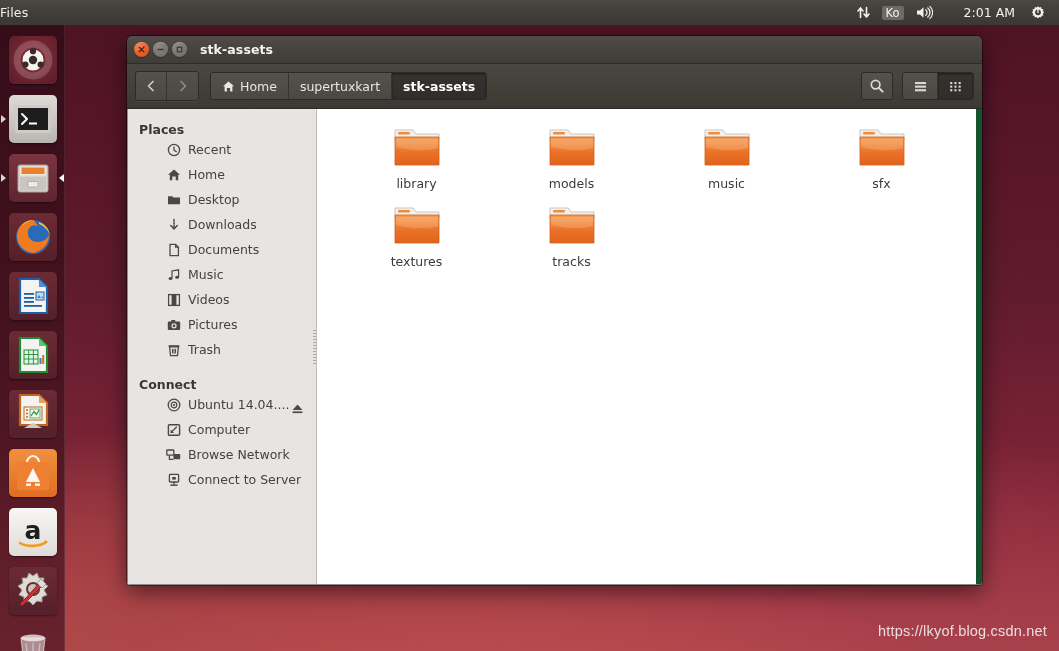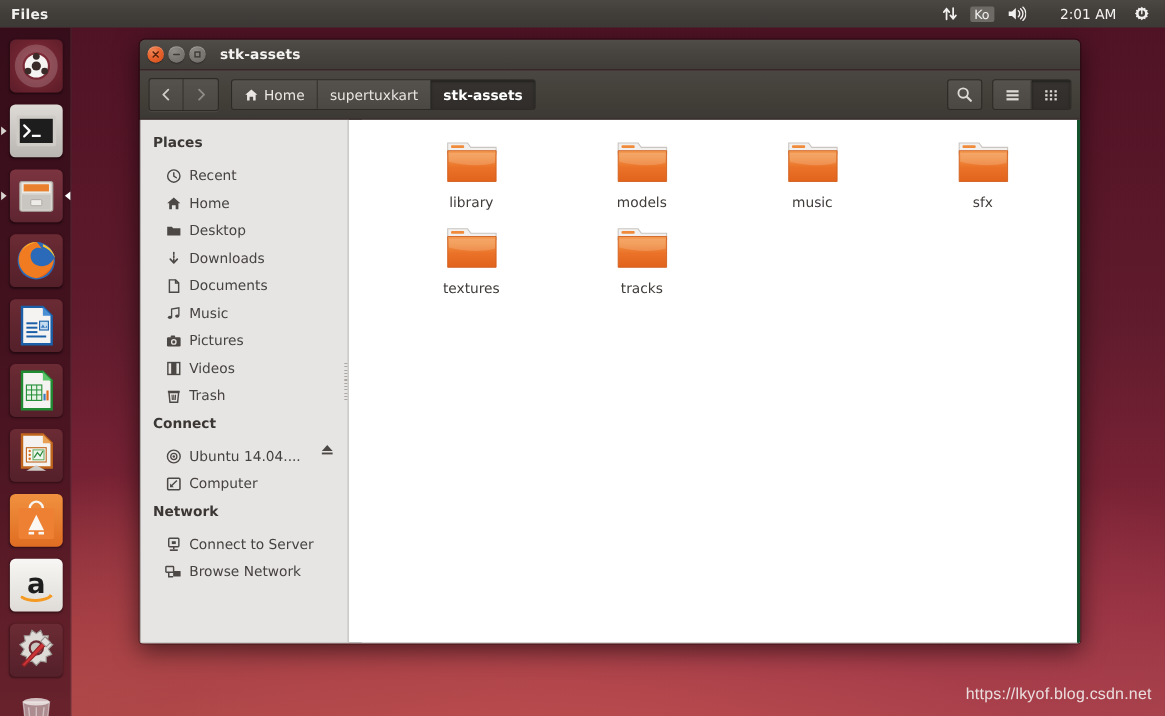--- a/index.html
+++ b/index.html
@@ -29,22 +29,21 @@
     top: 0; left: 0;
     width: 1059px; height: 25px;
     background: linear-gradient(180deg, #4b4844 0%, #413e3a 50%, #3b3835 100%);
     display: flex;
     align-items: center;
     z-index: 40;
     color: #ffffff;
   }
   #panel-app-title {
     font-size: 12.5px;
-    font-weight: bold;
-    padding-left: 10px;
+    font-weight: normal;
     letter-spacing: 0.2px;
     color: #f2f0ef;
   }
   #panel-indicators {
     margin-left: auto;
     display: flex;
     align-items: center;
     gap: 2px;
     padding-right: 7px;
     height: 25px;
@@ -242,45 +241,45 @@
     background: linear-gradient(180deg, #35322f 0%, #302d2a 100%);
     box-shadow: inset 0 1px 2px rgba(0,0,0,0.5);
   }
   .viewbtn svg { display: block; }
 
   #window-body {
     flex: 1;
     display: flex;
     background: #ffffff;
     border-left: 1px solid #8e8b88;
-    border-right: 3px solid #14532d;
+    border-right: 6px solid #14532d;
     border-bottom: 1px solid #8e8b88;
   }
 
   
   #sidebar {
     width: 189px;
     background: #e7e5e3;
     border-right: 1px solid #bfbcb9;
     padding-top: 7px;
     position: relative;
     overflow: hidden;
   }
   .side-header {
     font-size: 12.5px;
     font-weight: bold;
     color: #3a3735;
     padding: 6px 0 5px 11px;
   }
   .side-item {
     display: flex;
-    align-items: flex-end;
+    align-items: flex-start;
     gap: 7px;
     height: 25px;
-    padding-left: 22px;
+    padding-left: 38px;
     font-size: 12.5px;
     color: #454240;
     position: relative;
   }
   .side-item .sicon {
     width: 15px; height: 15px;
     display: flex;
     align-items: center;
     justify-content: center;
     flex-shrink: 0;
@@ -300,21 +299,20 @@
     width: 3px; height: 34px;
     background: repeating-linear-gradient(180deg, #a9a6a3 0px, #a9a6a3 1px, transparent 1px, transparent 3px);
   }
 
   
   #content {
     flex: 1;
     background: #ffffff;
     padding: 14px 0 0 22px;
     position: relative;
-    margin-left: 12px;
   }
   #file-grid {
     display: flex;
     flex-wrap: wrap;
     align-content: flex-start;
   }
   .file-item {
     width: 155px;
     height: 78px;
     display: flex;
@@ -673,48 +671,48 @@
             <ellipse cx="3.5" cy="10.5" rx="1.9" ry="1.5" fill="#4b4846"></ellipse>
             <ellipse cx="10.1" cy="9.3" rx="1.9" ry="1.5" fill="#4b4846"></ellipse>
           </svg>
         </span>
         <span class="side-label">Music</span>
       </div>
 
       <div class="side-item">
         <span class="sicon">
           <svg width="14" height="14" viewBox="0 0 14 14">
-            <rect x="0.8" y="3.6" width="12.4" height="8.4" rx="1.2" fill="#4b4846"></rect>
-            <rect x="4.2" y="2" width="4" height="2" rx="0.6" fill="#4b4846"></rect>
-            <circle cx="7" cy="7.8" r="2.6" fill="#e7e5e3"></circle>
-            <circle cx="7" cy="7.8" r="1.4" fill="#4b4846"></circle>
-          </svg>
-        </span>
-        <span class="side-label">Pictures</span>
-      </div>
-
-      <div class="side-item">
-        <span class="sicon">
-          <svg width="14" height="14" viewBox="0 0 14 14">
             <rect x="1.6" y="1.6" width="10.8" height="10.8" fill="none" stroke="#4b4846" stroke-width="1.3"></rect>
             <rect x="4.6" y="1.6" width="4.8" height="10.8" fill="#4b4846"></rect>
             <rect x="2.7" y="3.4" width="1.1" height="1.5" fill="#e7e5e3"></rect>
             <rect x="2.7" y="6.3" width="1.1" height="1.5" fill="#e7e5e3"></rect>
             <rect x="2.7" y="9.1" width="1.1" height="1.5" fill="#e7e5e3"></rect>
             <rect x="10.2" y="3.4" width="1.1" height="1.5" fill="#e7e5e3"></rect>
             <rect x="10.2" y="6.3" width="1.1" height="1.5" fill="#e7e5e3"></rect>
             <rect x="10.2" y="9.1" width="1.1" height="1.5" fill="#e7e5e3"></rect>
           </svg>
         </span>
         <span class="side-label">Videos</span>
       </div>
 
       <div class="side-item">
         <span class="sicon">
           <svg width="14" height="14" viewBox="0 0 14 14">
+            <rect x="0.8" y="3.6" width="12.4" height="8.4" rx="1.2" fill="#4b4846"></rect>
+            <rect x="4.2" y="2" width="4" height="2" rx="0.6" fill="#4b4846"></rect>
+            <circle cx="7" cy="7.8" r="2.6" fill="#e7e5e3"></circle>
+            <circle cx="7" cy="7.8" r="1.4" fill="#4b4846"></circle>
+          </svg>
+        </span>
+        <span class="side-label">Pictures</span>
+      </div>
+
+      <div class="side-item">
+        <span class="sicon">
+          <svg width="14" height="14" viewBox="0 0 14 14">
             <path d="M2.6 3.8 L11.4 3.8 L10.5 12.6 L3.5 12.6 Z" fill="none" stroke="#4b4846" stroke-width="1.3"></path>
             <rect x="1.6" y="2.2" width="10.8" height="1.7" fill="#4b4846"></rect>
             <path d="M5.4 5.8 L5.7 10.6 M7 5.8 L7 10.6 M8.6 5.8 L8.3 10.6" stroke="#4b4846" stroke-width="1"></path>
           </svg>
         </span>
         <span class="side-label">Trash</span>
       </div>
 
       <div class="side-header" style="margin-top:4px;">Connect</div>
 
@@ -739,43 +737,42 @@
         <span class="sicon">
           <svg width="14" height="14" viewBox="0 0 14 14">
             <rect x="1.4" y="1.8" width="11.2" height="10.4" rx="1" fill="none" stroke="#4b4846" stroke-width="1.4"></rect>
             <path d="M4 9.6 L9.8 3.8" stroke="#4b4846" stroke-width="1.3"></path>
             <path d="M3.6 6.6 L3.6 10 L7 10 Z" fill="#4b4846"></path>
           </svg>
         </span>
         <span class="side-label">Computer</span>
       </div>
 
-      <div class="side-header" style="margin-top:4px;">Network</div>
+
+      <div class="side-item">
+        <span class="sicon">
+          <svg width="15" height="14" viewBox="0 0 15 14">
+            <rect x="0.8" y="2" width="7" height="5.2" rx="0.6" fill="none" stroke="#4b4846" stroke-width="1.3"></rect>
+            <rect x="7.4" y="6" width="6.8" height="5.2" rx="0.6" fill="#4b4846"></rect>
+            <path d="M3.4 7.4 L3.4 11.4 L7.4 11.4" fill="none" stroke="#4b4846" stroke-width="1.3"></path>
+          </svg>
+        </span>
+        <span class="side-label">Browse Network</span>
+      </div>
 
       <div class="side-item">
         <span class="sicon">
           <svg width="14" height="14" viewBox="0 0 14 14">
             <rect x="2.4" y="1.4" width="9.2" height="7.6" rx="0.8" fill="none" stroke="#4b4846" stroke-width="1.3"></rect>
             <rect x="5.2" y="4" width="3.6" height="2.6" fill="#4b4846"></rect>
             <path d="M7 9 L7 11.4" stroke="#4b4846" stroke-width="1.4"></path>
             <rect x="3.4" y="11.4" width="7.2" height="1.5" fill="#4b4846"></rect>
           </svg>
         </span>
         <span class="side-label">Connect to Server</span>
-      </div>
-
-      <div class="side-item">
-        <span class="sicon">
-          <svg width="15" height="14" viewBox="0 0 15 14">
-            <rect x="0.8" y="2" width="7" height="5.2" rx="0.6" fill="none" stroke="#4b4846" stroke-width="1.3"></rect>
-            <rect x="7.4" y="6" width="6.8" height="5.2" rx="0.6" fill="#4b4846"></rect>
-            <path d="M3.4 7.4 L3.4 11.4 L7.4 11.4" fill="none" stroke="#4b4846" stroke-width="1.3"></path>
-          </svg>
-        </span>
-        <span class="side-label">Browse Network</span>
       </div>
 
       <div id="sidebar-grip"></div>
     </div>
 
     <div id="content">
       <div id="file-grid">
 
         <div class="file-item">
           <div class="folder-icon">

